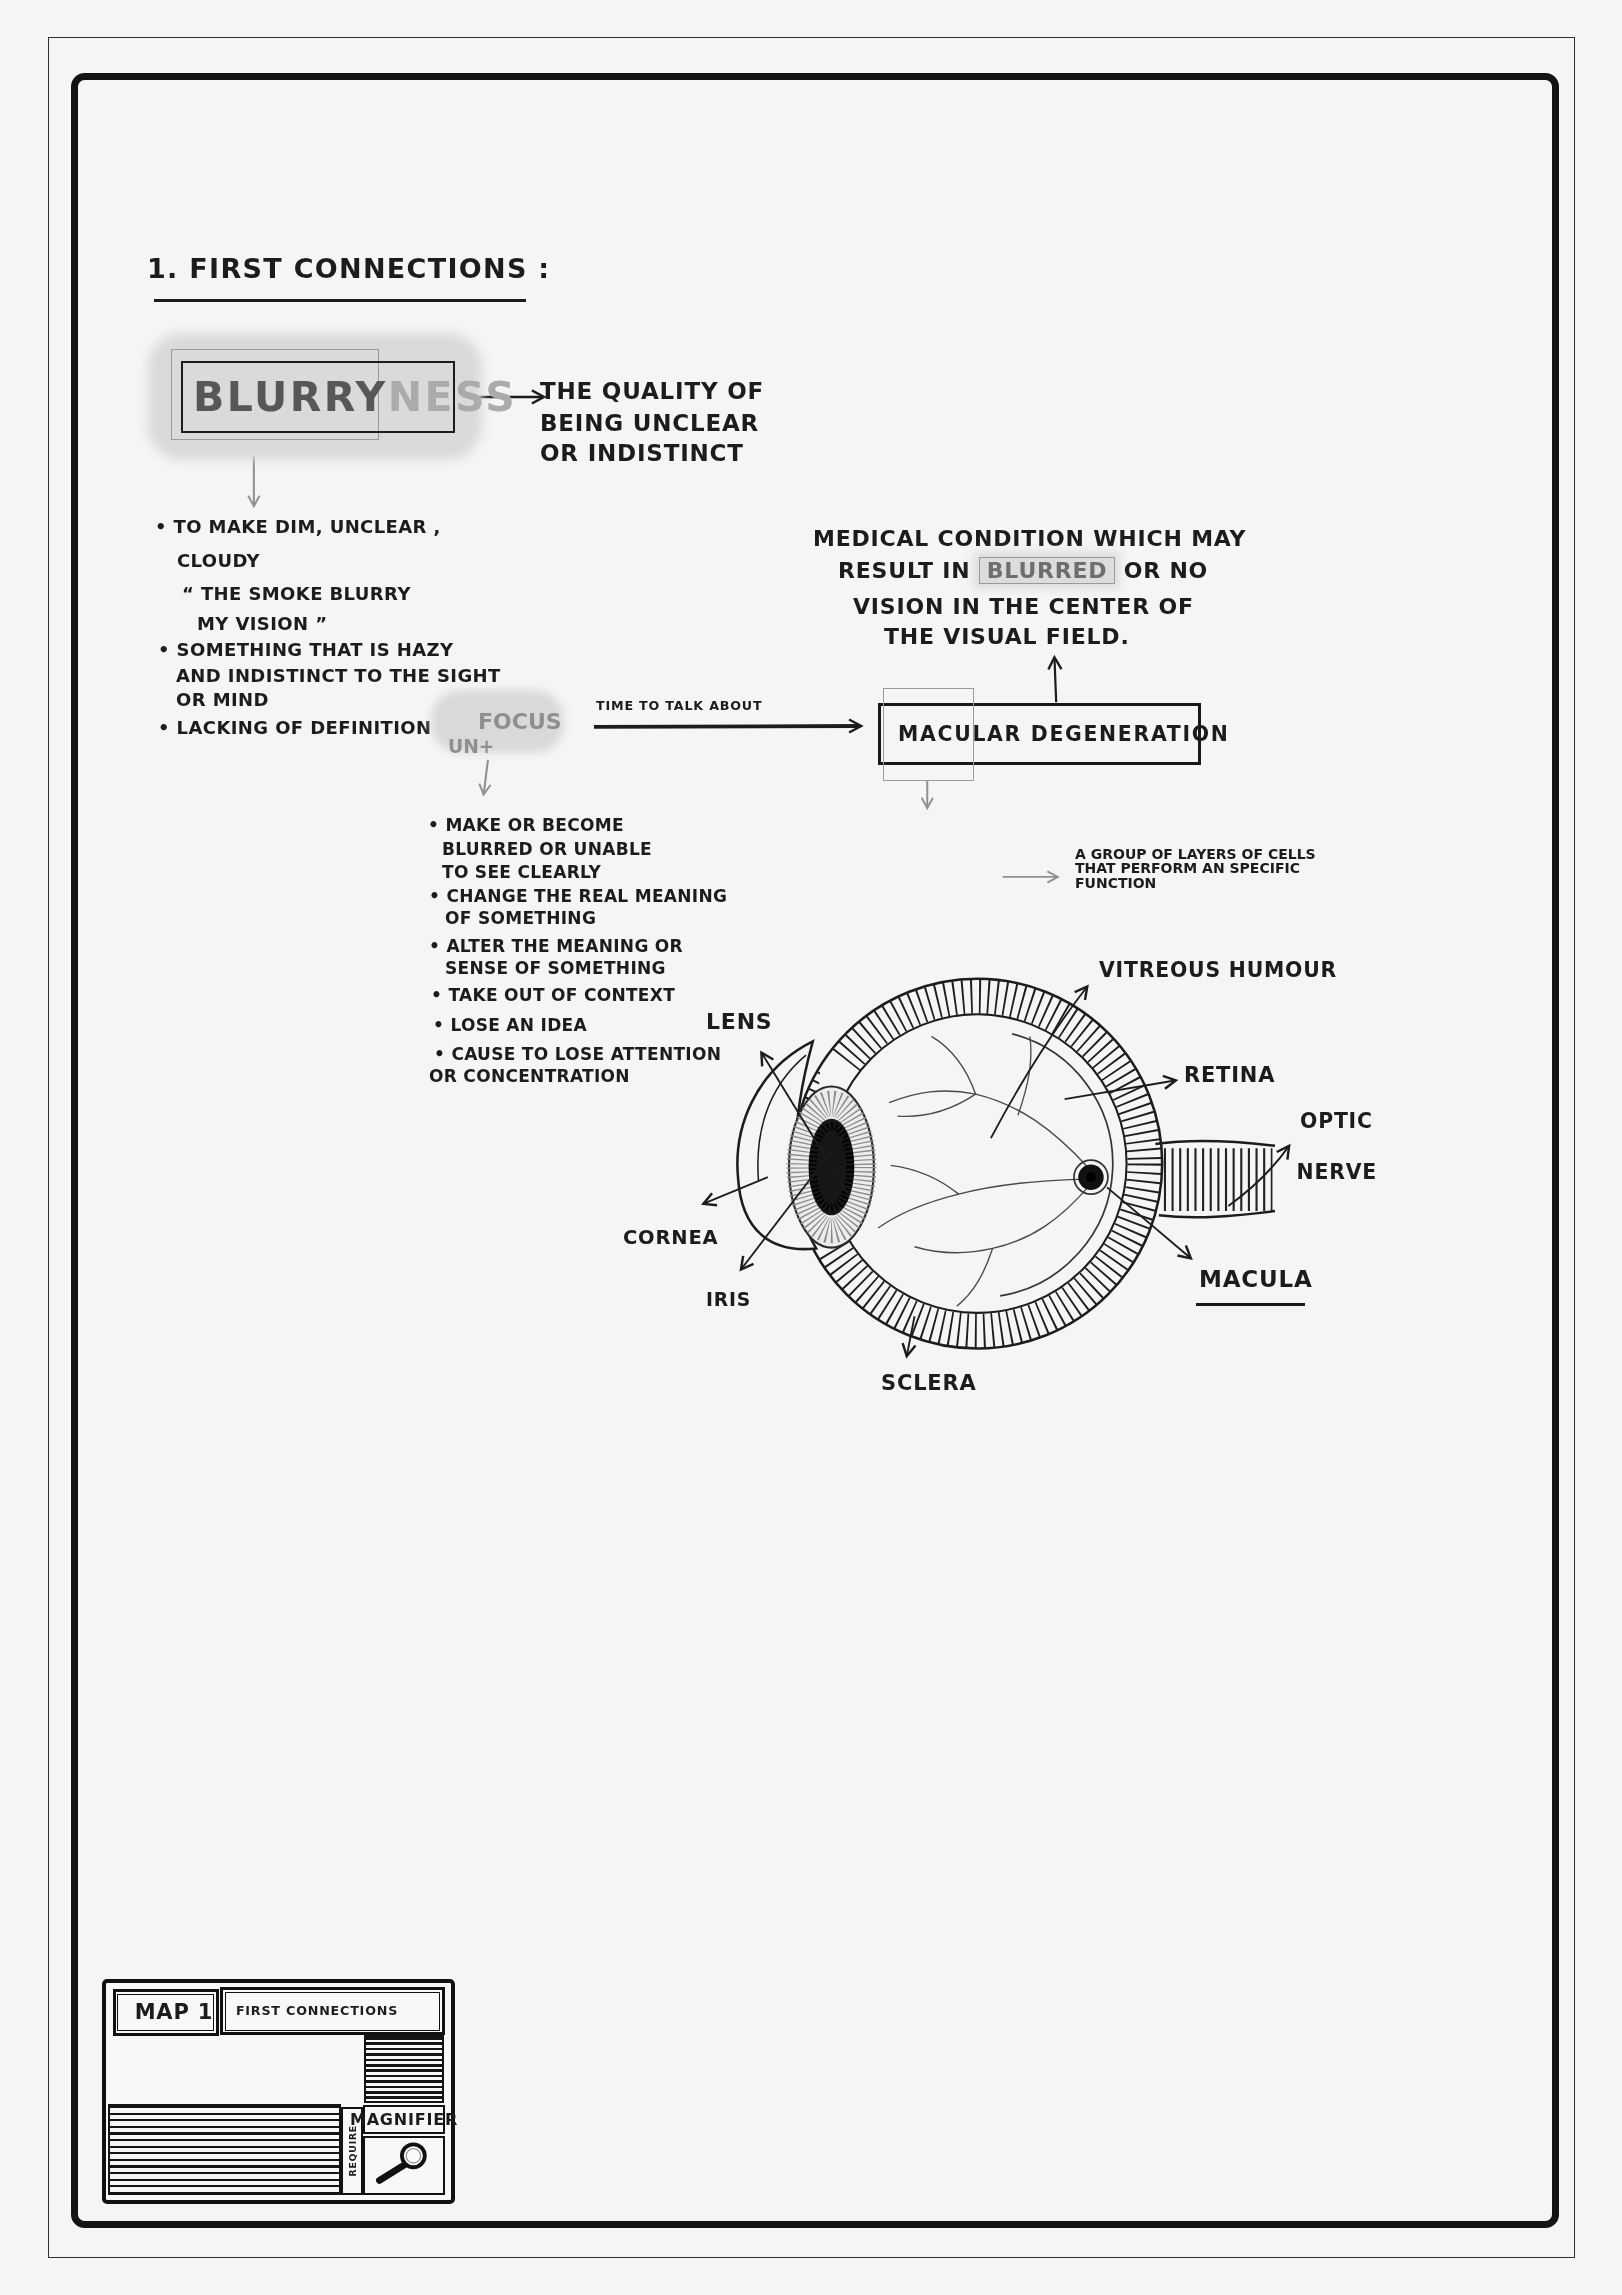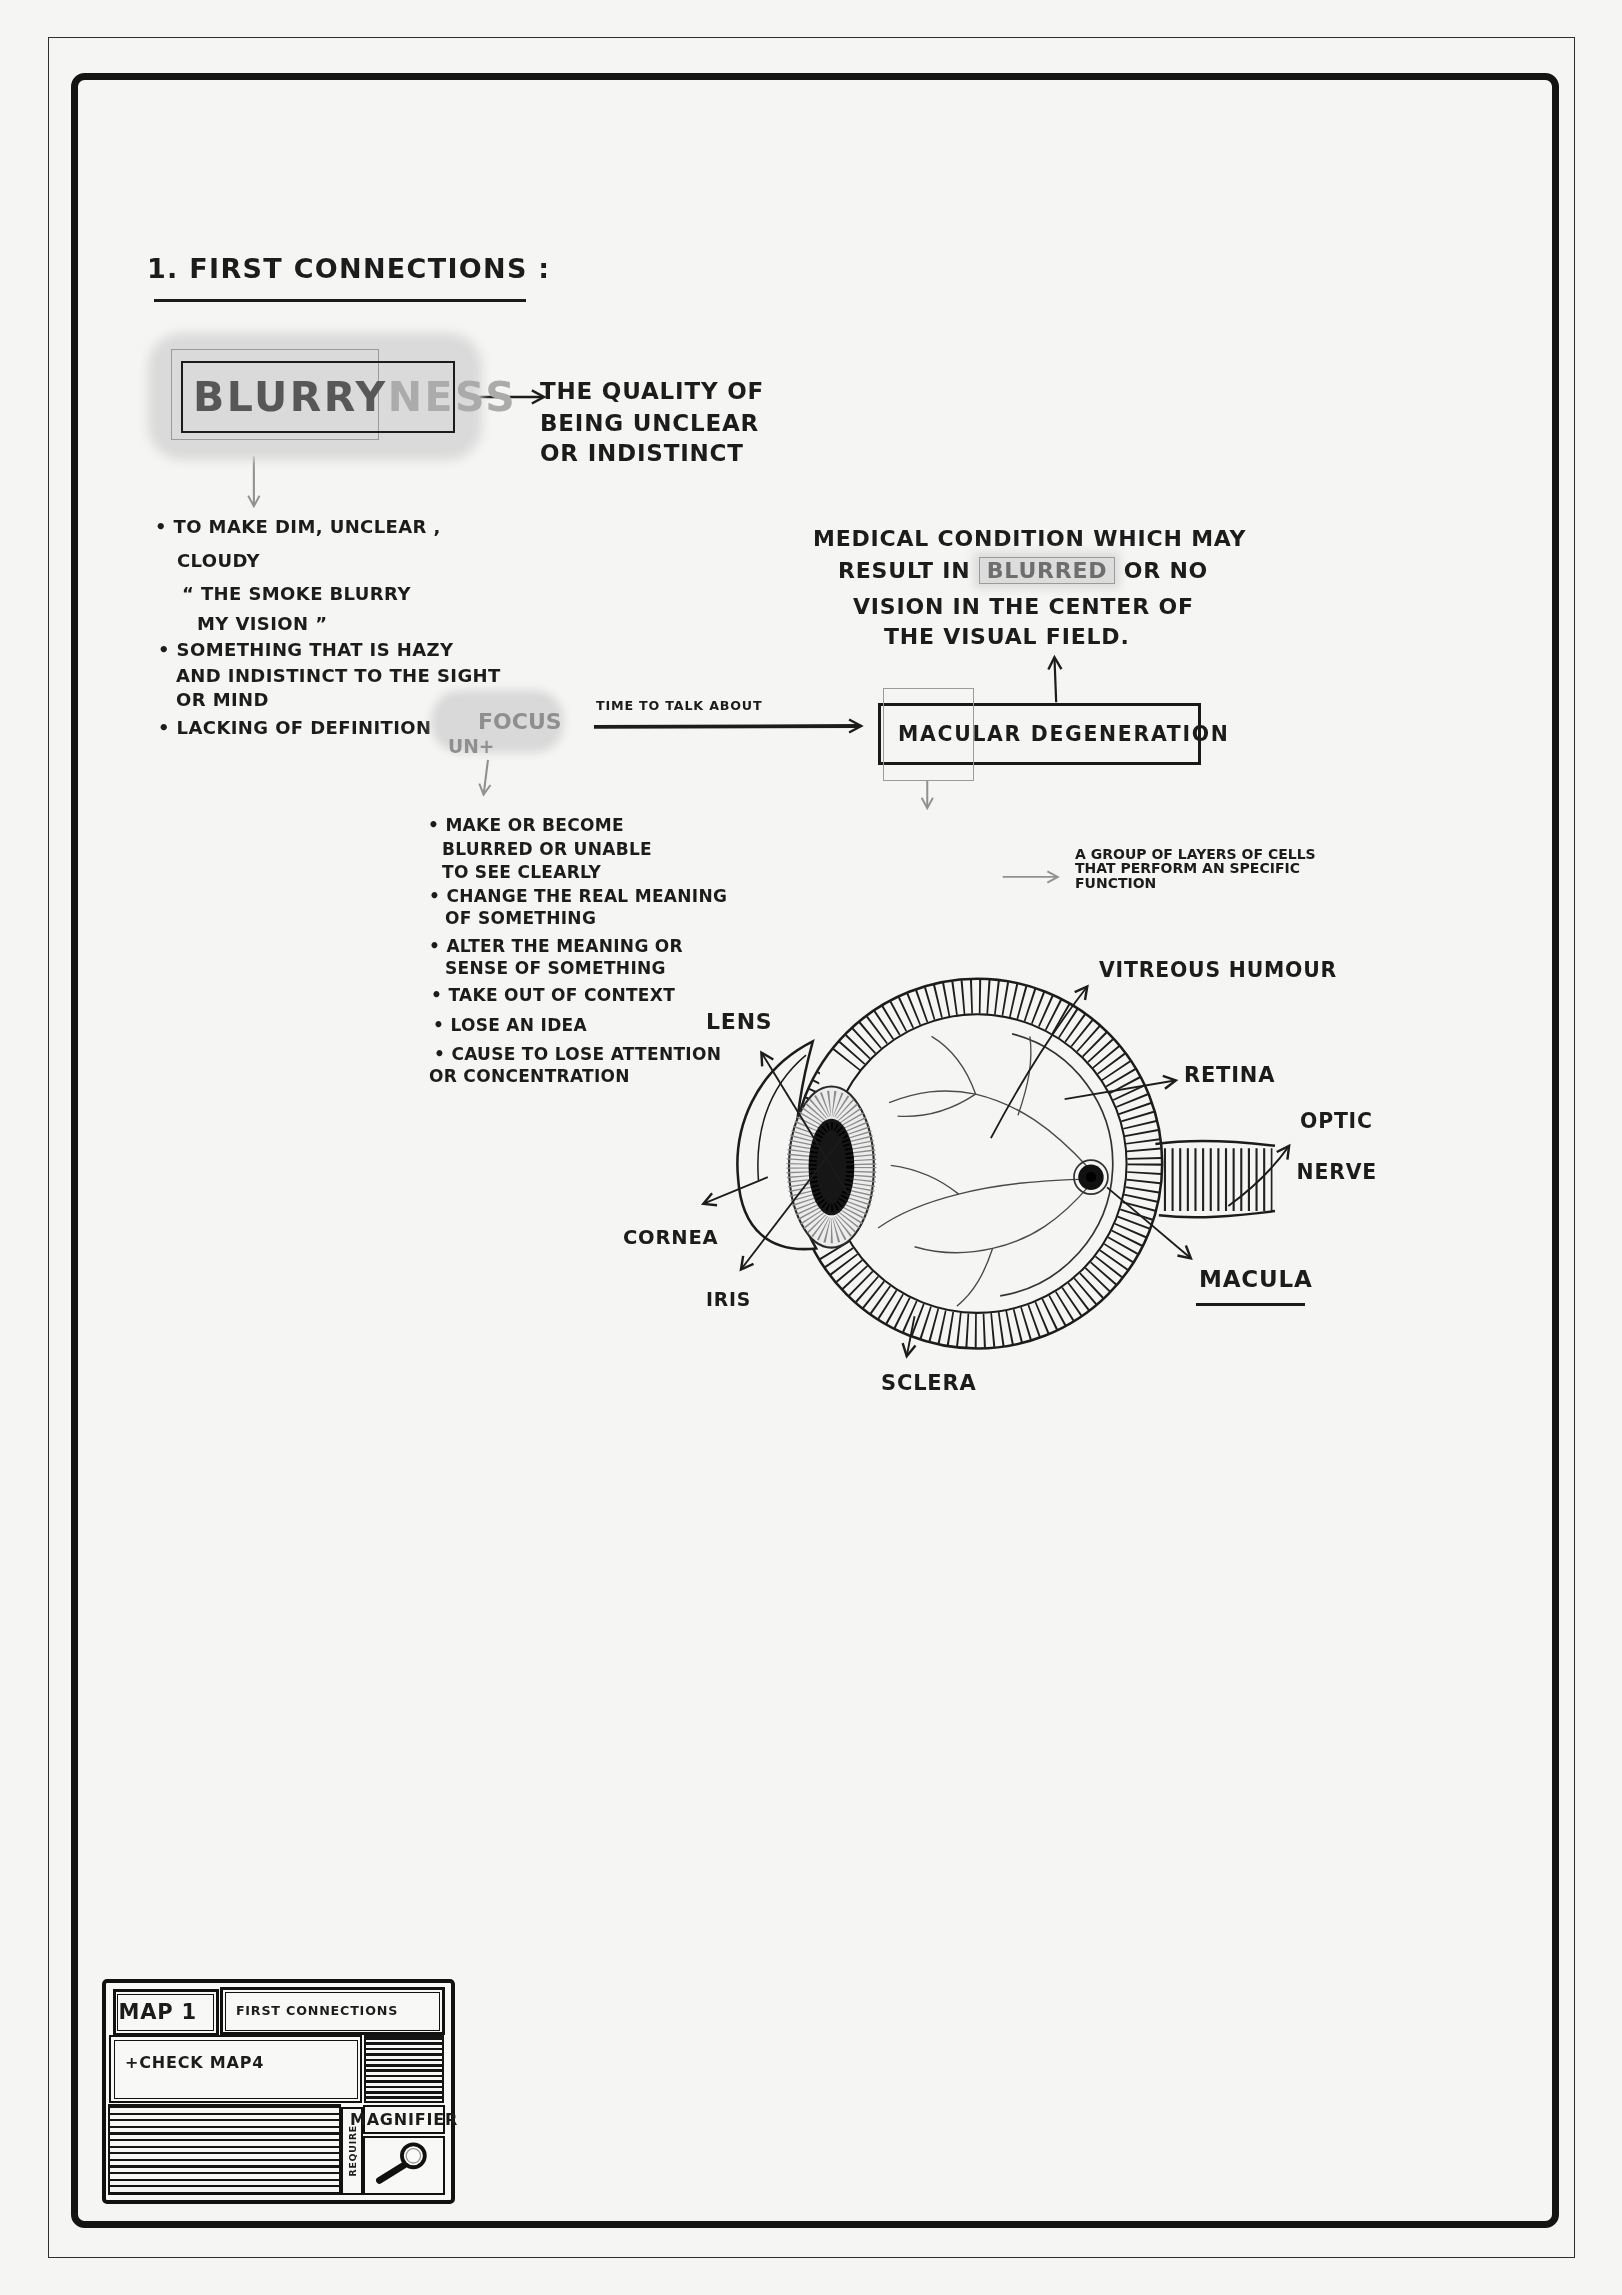--- a/index.html
+++ b/index.html
@@ -201,32 +201,27 @@
     <div style="margin-left:-3.4px;margin-top:28px;">NERVE</div>
   </div>
   <div class="abs hand eyelab" style="left:1199px;top:1266px;font-size:23px;">MACULA</div>
   <div class="abs rule" style="left:1196px;top:1303px;width:109px;"></div>
   <div class="abs hand eyelab" style="left:623px;top:1227px;font-size:19.5px;">CORNEA</div>
   <div class="abs hand eyelab" style="left:706px;top:1289px;font-size:18.7px;">IRIS</div>
   <div class="abs hand eyelab" style="left:881px;top:1371px;">SCLERA</div>
 
   <div class="abs tb-outer">
     <div class="abs dbl" style="left:6.8px;top:6px;width:100px;height:41px;">
-      <div class="dbl-in" style="justify-content:flex-start;">
+      <div class="dbl-in" style="justify-content:flex-end;">
         <span class="hand" style="font-size:21px;">MAP 1</span>
       </div>
     </div>
     <div class="abs dbl" style="left:114px;top:4.2px;width:219px;height:42px;">
       <div class="dbl-in" style="padding-left:10.2px;">
         <span class="hand" style="font-size:12.7px;">FIRST CONNECTIONS</span>
-      </div>
-    </div>
-    <div class="abs" style="left:3.4px;top:52px;width:249px;height:64px;border:2.5px solid #111;">
-      <div class="abs" style="inset:2.5px;border:1.7px solid #111;">
-        <span class="hand" style="position:absolute;left:10.2px;top:13.6px;font-size:16px;">+CHECK MAP4</span>
       </div>
     </div>
     <div class="abs hatch-a" style="left:258px;top:52px;width:76px;height:64px;"></div>
     <div class="abs hatch-b" style="left:1.7px;top:121px;width:229px;height:87px;"></div>
     <div class="abs" style="left:235px;top:124px;width:18px;height:84px;border:2.1px solid #111;
                 display:flex;align-items:center;justify-content:center;">
       <span class="vtext">REQUIRE</span>
     </div>
     <div class="abs" style="left:257px;top:122px;width:78px;height:25.4px;border:2.5px solid #111;
                 display:flex;align-items:center;justify-content:center;">

